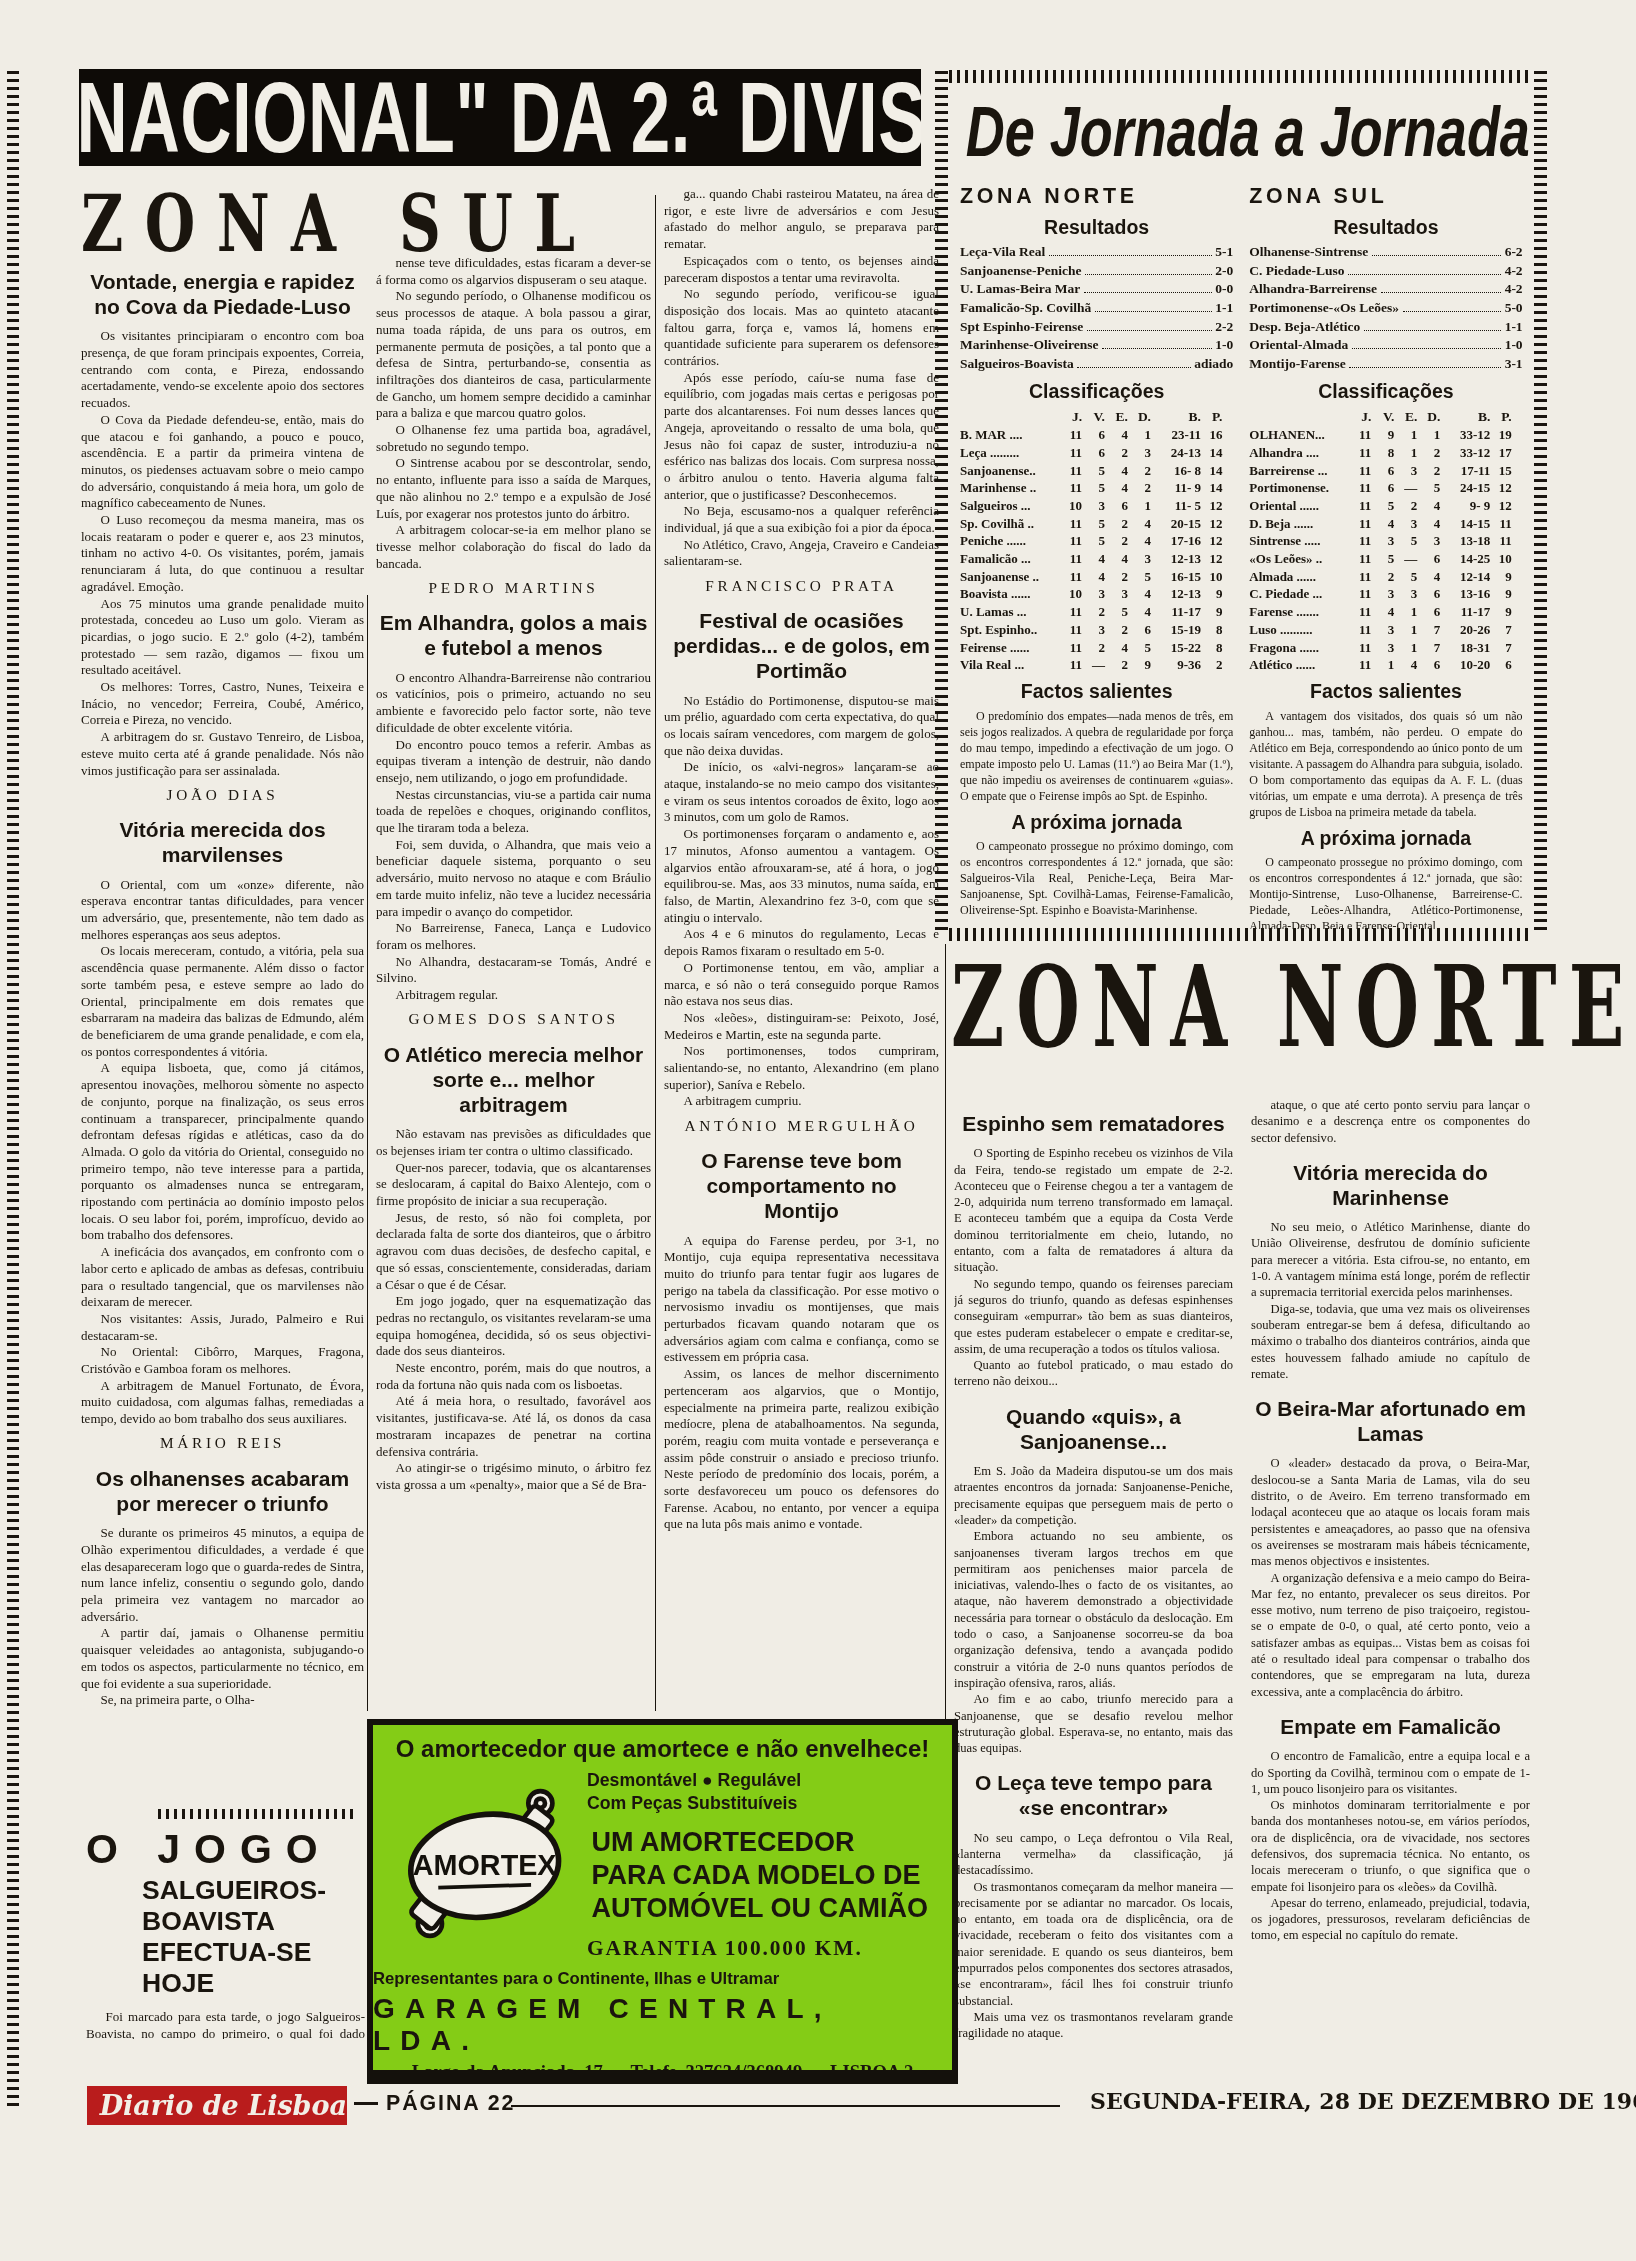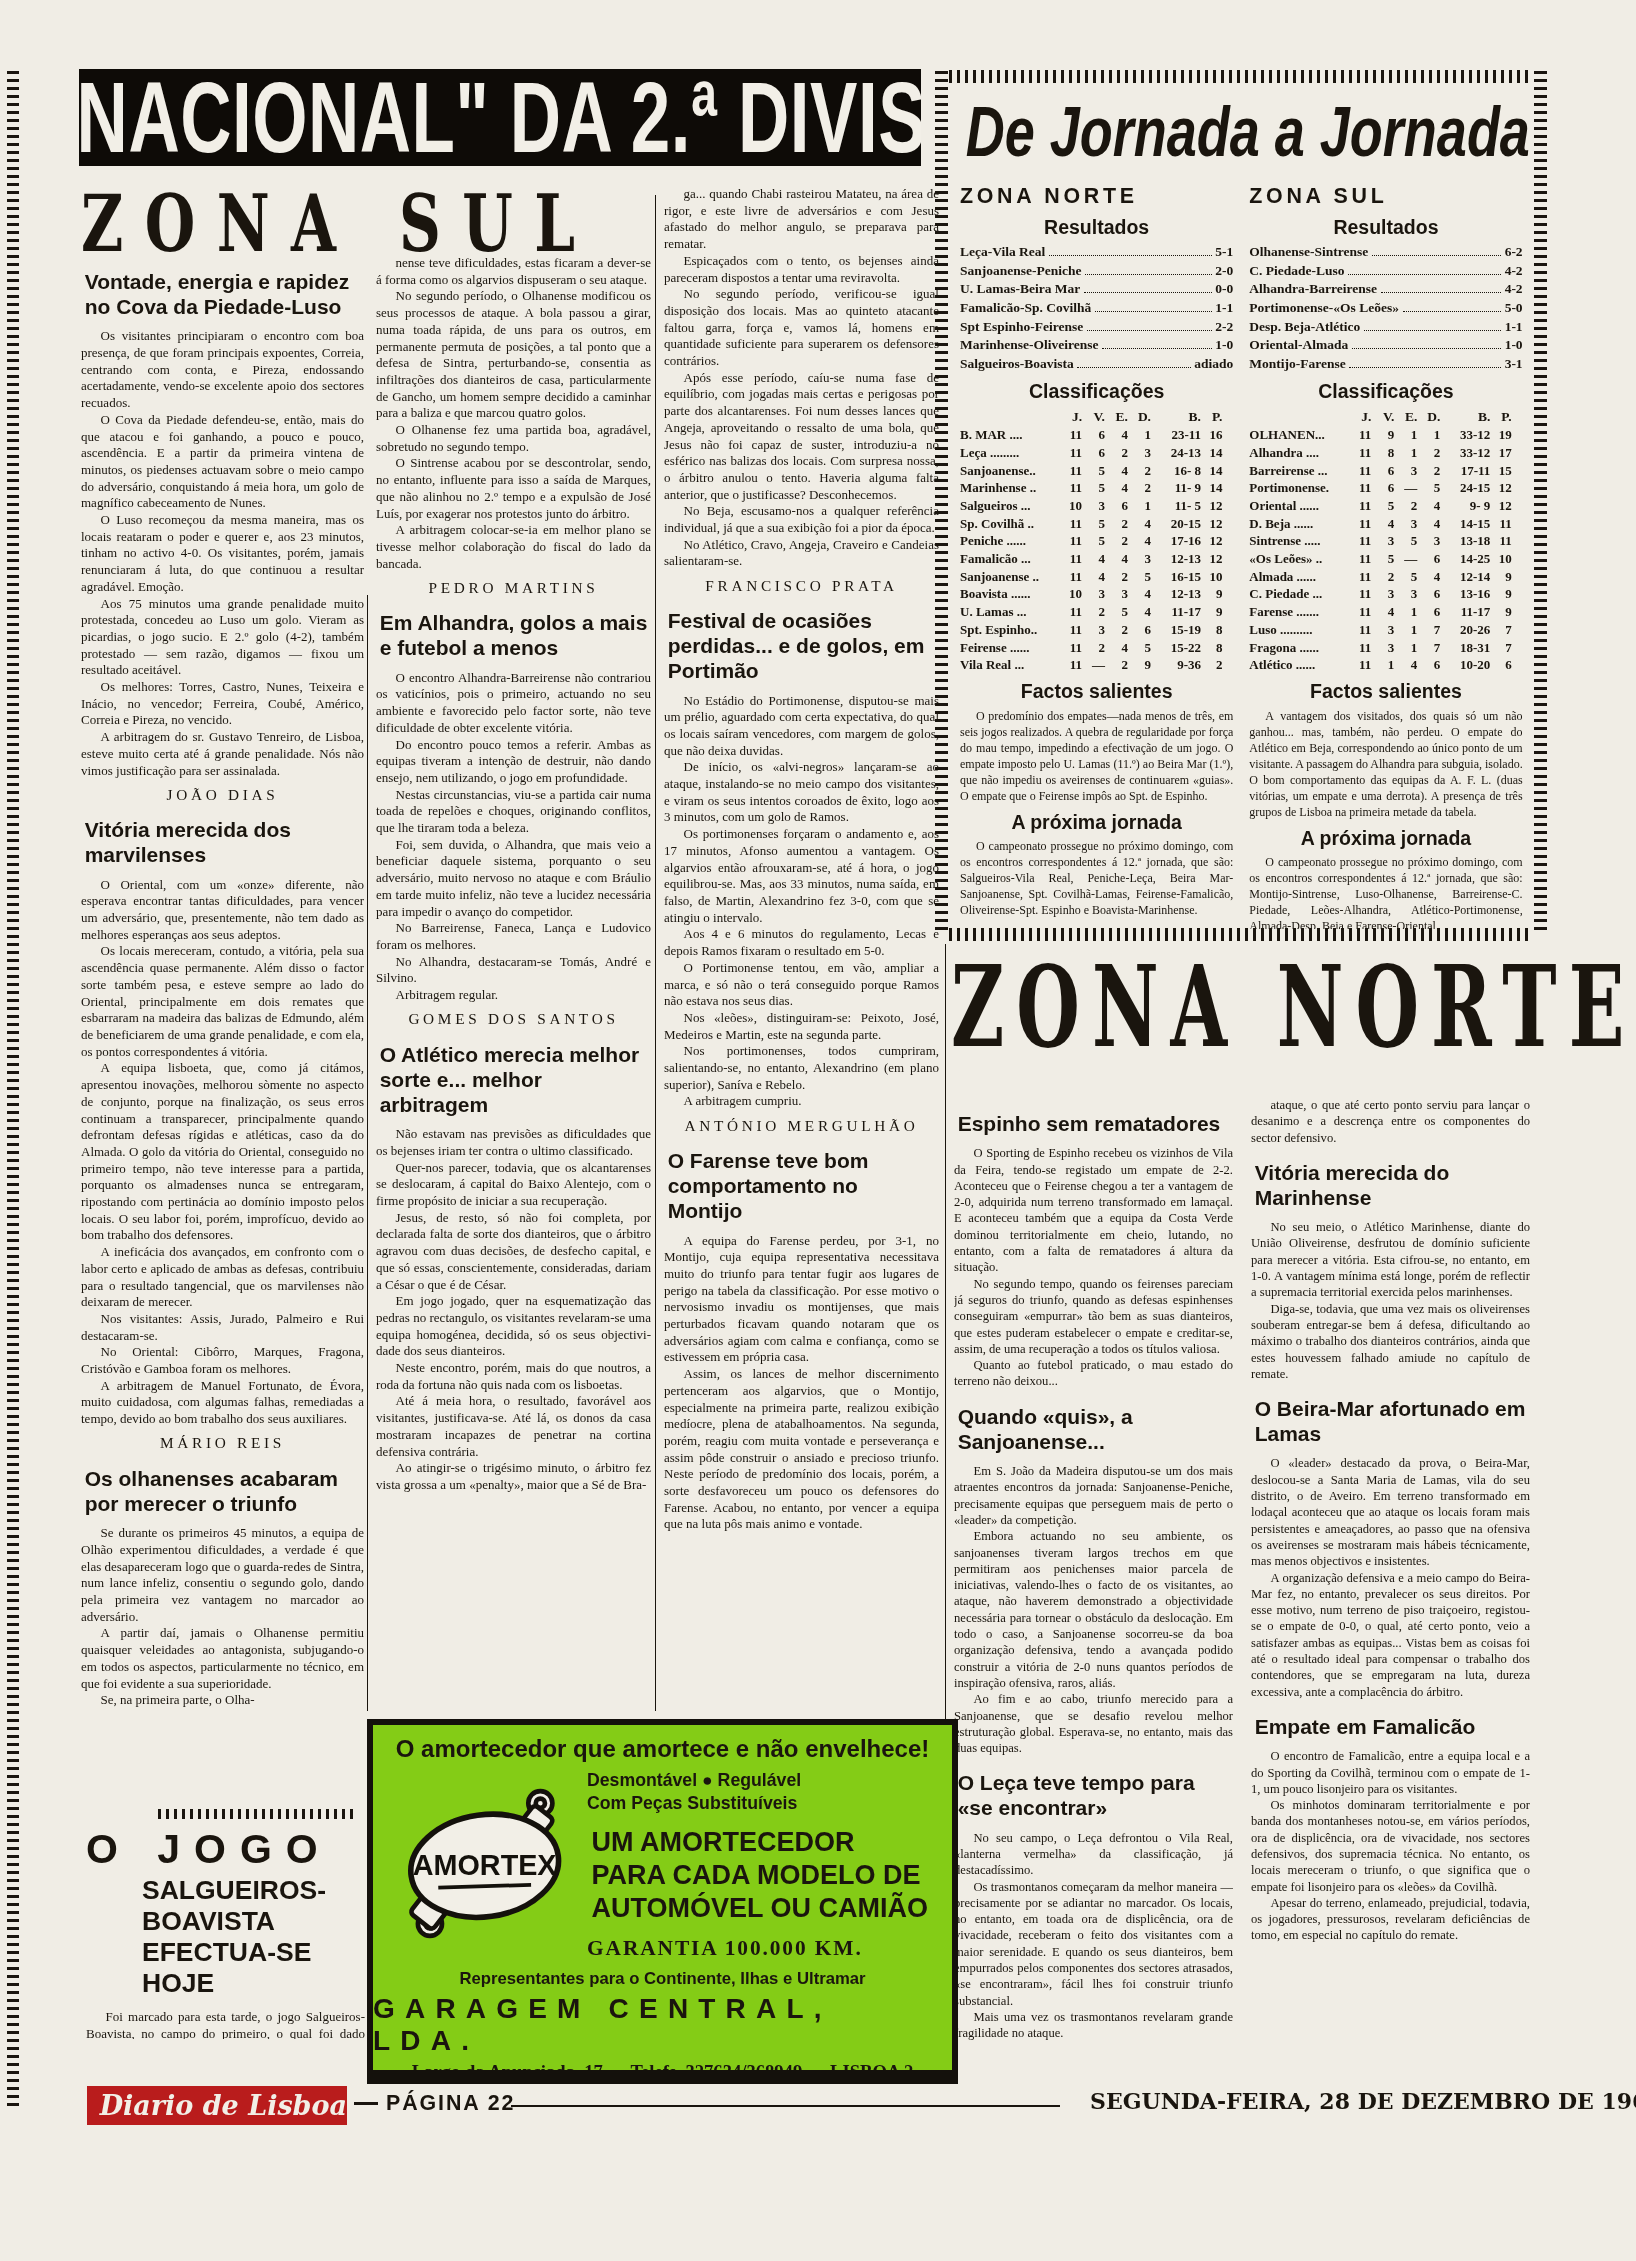--- a/index.html
+++ b/index.html
@@ -18,21 +18,21 @@
   .banner span{font-family:"Liberation Sans",sans-serif;font-weight:bold;font-size:71px;
     white-space:nowrap;transform:scale(1.0,1.42);letter-spacing:0.5px}
   .zona-title{font-family:"DejaVu Serif",serif;font-weight:bold;white-space:nowrap;
     transform-origin:left top}
   .zona-sul{left:81px;top:178px;font-size:58px;letter-spacing:21.4px;transform:scaleY(1.35)}
   .zona-norte{left:951px;top:939px;font-size:73px;letter-spacing:12px;transform:scaleY(1.55)}
   
   .col{position:absolute;text-align:justify;font-size:13px;line-height:16.7px;overflow:hidden}
   .art-p{text-indent:19.5px;margin:0}
   .art-h{font-family:"Liberation Sans",sans-serif;font-weight:bold;font-size:21px;line-height:25px;
-    text-align:left;margin:14px 3.7px 9.3px;text-indent:0}
+    text-align:center;margin:14px 3.7px 9.3px;text-indent:0}
   .art-by{font-size:15.3px;letter-spacing:3.7px;text-align:center;margin:7.4px 0 4.6px;font-variant:small-caps}
   .vrule{width:1.4px;background:#1a150e}
   
   .panel{left:949px;top:70px;width:582px;height:859px;overflow:hidden}
   .panel-title{font-family:"Liberation Sans",sans-serif;font-weight:bold;font-style:italic;
     font-size:54px;white-space:nowrap;margin:21.4px 0 2.8px 16.7px;transform:scaleY(1.3);transform-origin:left top}
   .panel-cols{display:flex;gap:16px;padding:28px 8.4px 0 11px}
   .pcol{width:50%;overflow:hidden}
   .zone-label{font-family:"Liberation Sans",sans-serif;font-weight:bold;font-size:21.4px;letter-spacing:3.7px;margin-bottom:1.9px}
   .sec-title{font-family:"Liberation Sans",sans-serif;font-weight:bold;font-size:19.5px;text-align:center;margin:6.5px 0 4.6px}
@@ -51,21 +51,21 @@
   .jogo-sub{font-family:"Liberation Sans",sans-serif;font-weight:bold;font-size:26.5px;line-height:31px;margin-left:56px}
   
   .ad{left:367px;top:1719px;width:579px;height:345px;background:#84cc16;
     border:6px solid #14110c;border-bottom:14px solid #14110c;overflow:hidden}
   .ad-headline{font-family:"Liberation Sans",sans-serif;font-weight:bold;font-size:24px;text-align:center;margin:10.2px 4.6px 3.7px}
   .ad-row{display:flex;padding:0 14px;align-items:center}
   .ad-right{flex:1;text-align:left}
   .ad-feat{font-family:"Liberation Sans",sans-serif;font-weight:bold;font-size:17.7px;margin:2.8px 0}
   .ad-main{font-family:"Liberation Sans",sans-serif;font-weight:bold;font-size:27px;line-height:33px;margin:12px 4.6px 4.6px}
   .ad-war{font-weight:bold;font-size:21.4px;letter-spacing:1.9px;margin-top:10.2px}
-  .ad-rep{font-family:"Liberation Sans",sans-serif;font-weight:bold;font-size:16.7px;text-align:center;margin-top:8.4px}
+  .ad-rep{font-family:"Liberation Sans",sans-serif;font-weight:bold;font-size:16.7px;text-align:left;margin-top:8.4px}
   .ad-co{font-family:"Liberation Sans",sans-serif;font-weight:bold;font-size:28px;letter-spacing:10.2px;margin-top:3.7px}
   .ad-addr{font-weight:bold;font-size:18.6px;text-align:center;margin-top:4.6px}
   
   .logo-box{left:87px;top:2086px;width:260px;height:39px;background:#b91c1c;color:#f2efe7;
     display:flex;align-items:center;justify-content:flex-end}
   .logo-box span{font-family:"DejaVu Serif",serif;font-weight:bold;font-style:italic;font-size:27px;white-space:nowrap}
   .pagina{left:386px;top:2091px;font-family:"Liberation Sans",sans-serif;font-weight:bold;font-size:21.4px;letter-spacing:1.9px}
   .foot-rule{left:511px;top:2105px;width:549px;height:2.3px;background:#1a150e}
   .foot-date{left:1090px;top:2088px;font-family:"DejaVu Serif",serif;font-weight:bold;font-size:22px;white-space:nowrap}
 </style>

